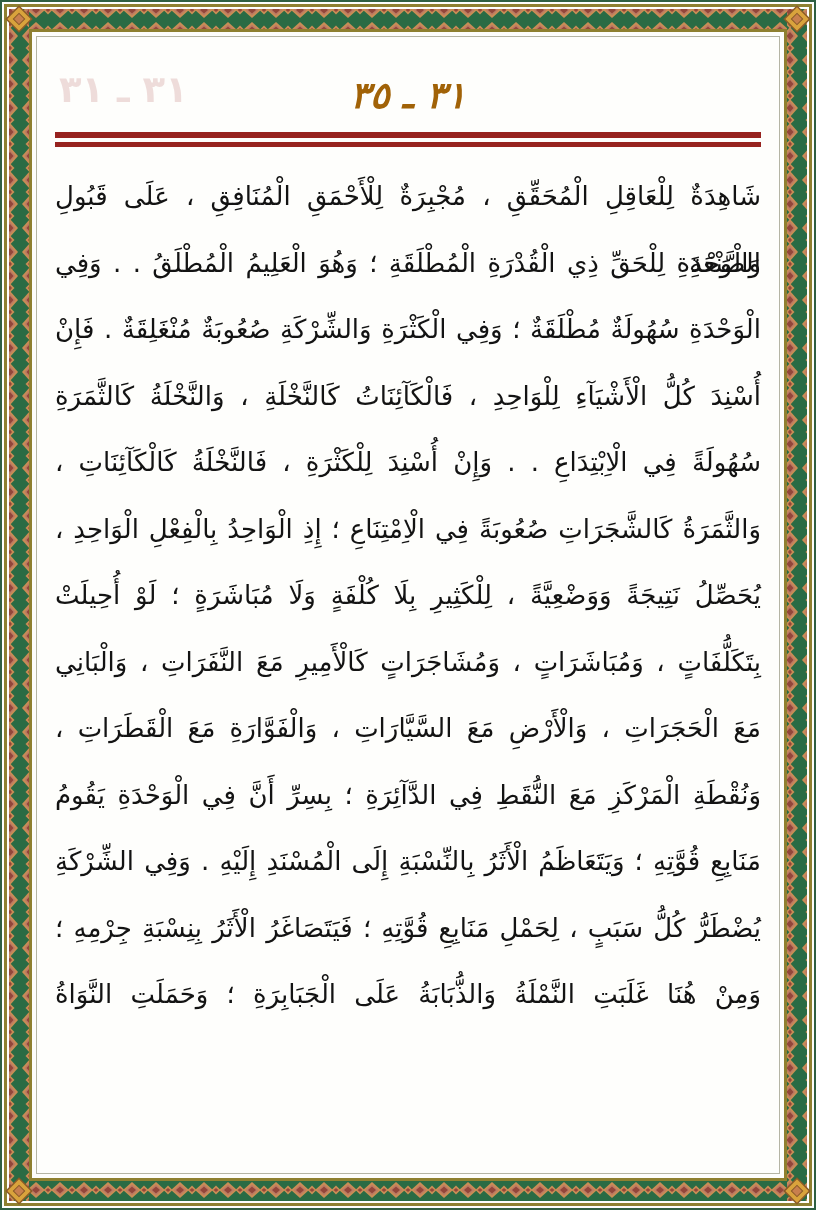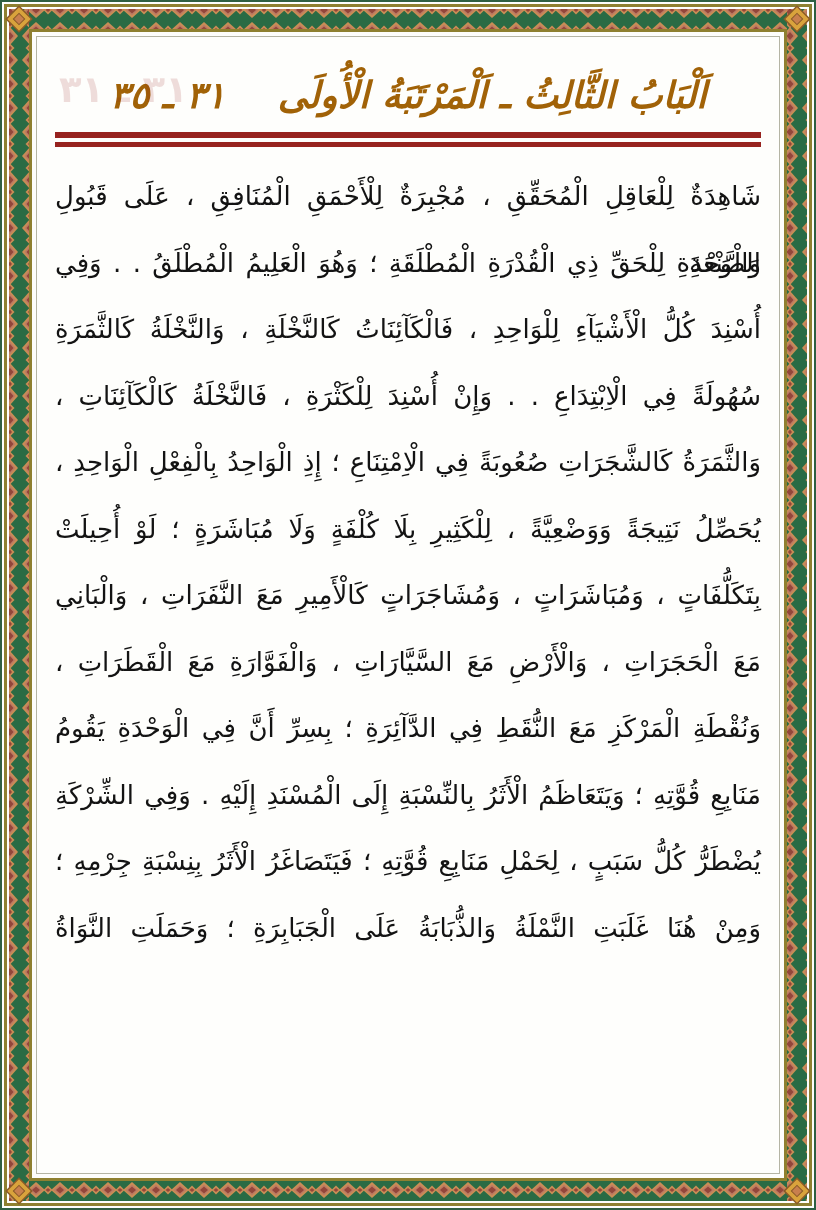--- a/index.html
+++ b/index.html
@@ -124,33 +124,33 @@
 
     <rect x="30.5" y="30.5" width="755" height="1149" fill="none" stroke="#8f8030" stroke-width="3"></rect>
 
     <rect x="36.5" y="36.5" width="743" height="1137" fill="none" stroke="#b5b5a5" stroke-width="1"></rect>
   </svg>
 
   <div class="content">
 
     <div class="header">
       <span class="ghost-numbers">٣١ ـ ٣١</span>
-      <span class="chapter-title">اَلْبَابُ الثَّالِثُ ـ اَلْمَرْتَبَةُ الْأُولَى</span>
       <span class="page-range">٣١ ـ ٣٥</span>
     </div>
 
     <div class="rule">
       <div class="rule-a"></div>
       <div class="rule-gap"></div>
       <div class="rule-b"></div>
     </div>
 
     <div class="body-text">
         <div class="bline">شَاهِدَةٌ لِلْعَاقِلِ الْمُحَقِّقِ ، مُجْبِرَةٌ لِلْأَحْمَقِ الْمُنَافِقِ ، عَلَى قَبُولِ الصَّنْعَةِ</div>
         <div class="bline">وَالْوَحْدَةِ لِلْحَقِّ ذِي الْقُدْرَةِ الْمُطْلَقَةِ ؛ وَهُوَ الْعَلِيمُ الْمُطْلَقُ . . وَفِي</div>
+        <div class="bline">الْوَحْدَةِ سُهُولَةٌ مُطْلَقَةٌ ؛ وَفِي الْكَثْرَةِ وَالشِّرْكَةِ صُعُوبَةٌ مُنْغَلِقَةٌ . فَإِنْ</div>
         <div class="bline">أُسْنِدَ كُلُّ الْأَشْيَآءِ لِلْوَاحِدِ ، فَالْكَآئِنَاتُ كَالنَّخْلَةِ ، وَالنَّخْلَةُ كَالثَّمَرَةِ</div>
         <div class="bline">سُهُولَةً فِي الْاِبْتِدَاعِ . . وَإِنْ أُسْنِدَ لِلْكَثْرَةِ ، فَالنَّخْلَةُ كَالْكَآئِنَاتِ ،</div>
         <div class="bline">وَالثَّمَرَةُ كَالشَّجَرَاتِ صُعُوبَةً فِي الْاِمْتِنَاعِ ؛ إِذِ الْوَاحِدُ بِالْفِعْلِ الْوَاحِدِ ،</div>
         <div class="bline">يُحَصِّلُ نَتِيجَةً وَوَضْعِيَّةً ، لِلْكَثِيرِ بِلَا كُلْفَةٍ وَلَا مُبَاشَرَةٍ ؛ لَوْ أُحِيلَتْ</div>
         <div class="bline">بِتَكَلُّفَاتٍ ، وَمُبَاشَرَاتٍ ، وَمُشَاجَرَاتٍ كَالْأَمِيرِ مَعَ النَّفَرَاتِ ، وَالْبَانِي</div>
         <div class="bline">مَعَ الْحَجَرَاتِ ، وَالْأَرْضِ مَعَ السَّيَّارَاتِ ، وَالْفَوَّارَةِ مَعَ الْقَطَرَاتِ ،</div>
         <div class="bline">وَنُقْطَةِ الْمَرْكَزِ مَعَ النُّقَطِ فِي الدَّآئِرَةِ ؛ بِسِرِّ أَنَّ فِي الْوَحْدَةِ يَقُومُ</div>
         <div class="bline">مَنَابِعِ قُوَّتِهِ ؛ وَيَتَعَاظَمُ الْأَثَرُ بِالنِّسْبَةِ إِلَى الْمُسْنَدِ إِلَيْهِ . وَفِي الشِّرْكَةِ</div>
         <div class="bline">يُضْطَرُّ كُلُّ سَبَبٍ ، لِحَمْلِ مَنَابِعِ قُوَّتِهِ ؛ فَيَتَصَاغَرُ الْأَثَرُ بِنِسْبَةِ جِرْمِهِ ؛</div>
         <div class="bline">وَمِنْ هُنَا غَلَبَتِ النَّمْلَةُ وَالذُّبَابَةُ عَلَى الْجَبَابِرَةِ ؛ وَحَمَلَتِ النَّوَاةُ</div>

